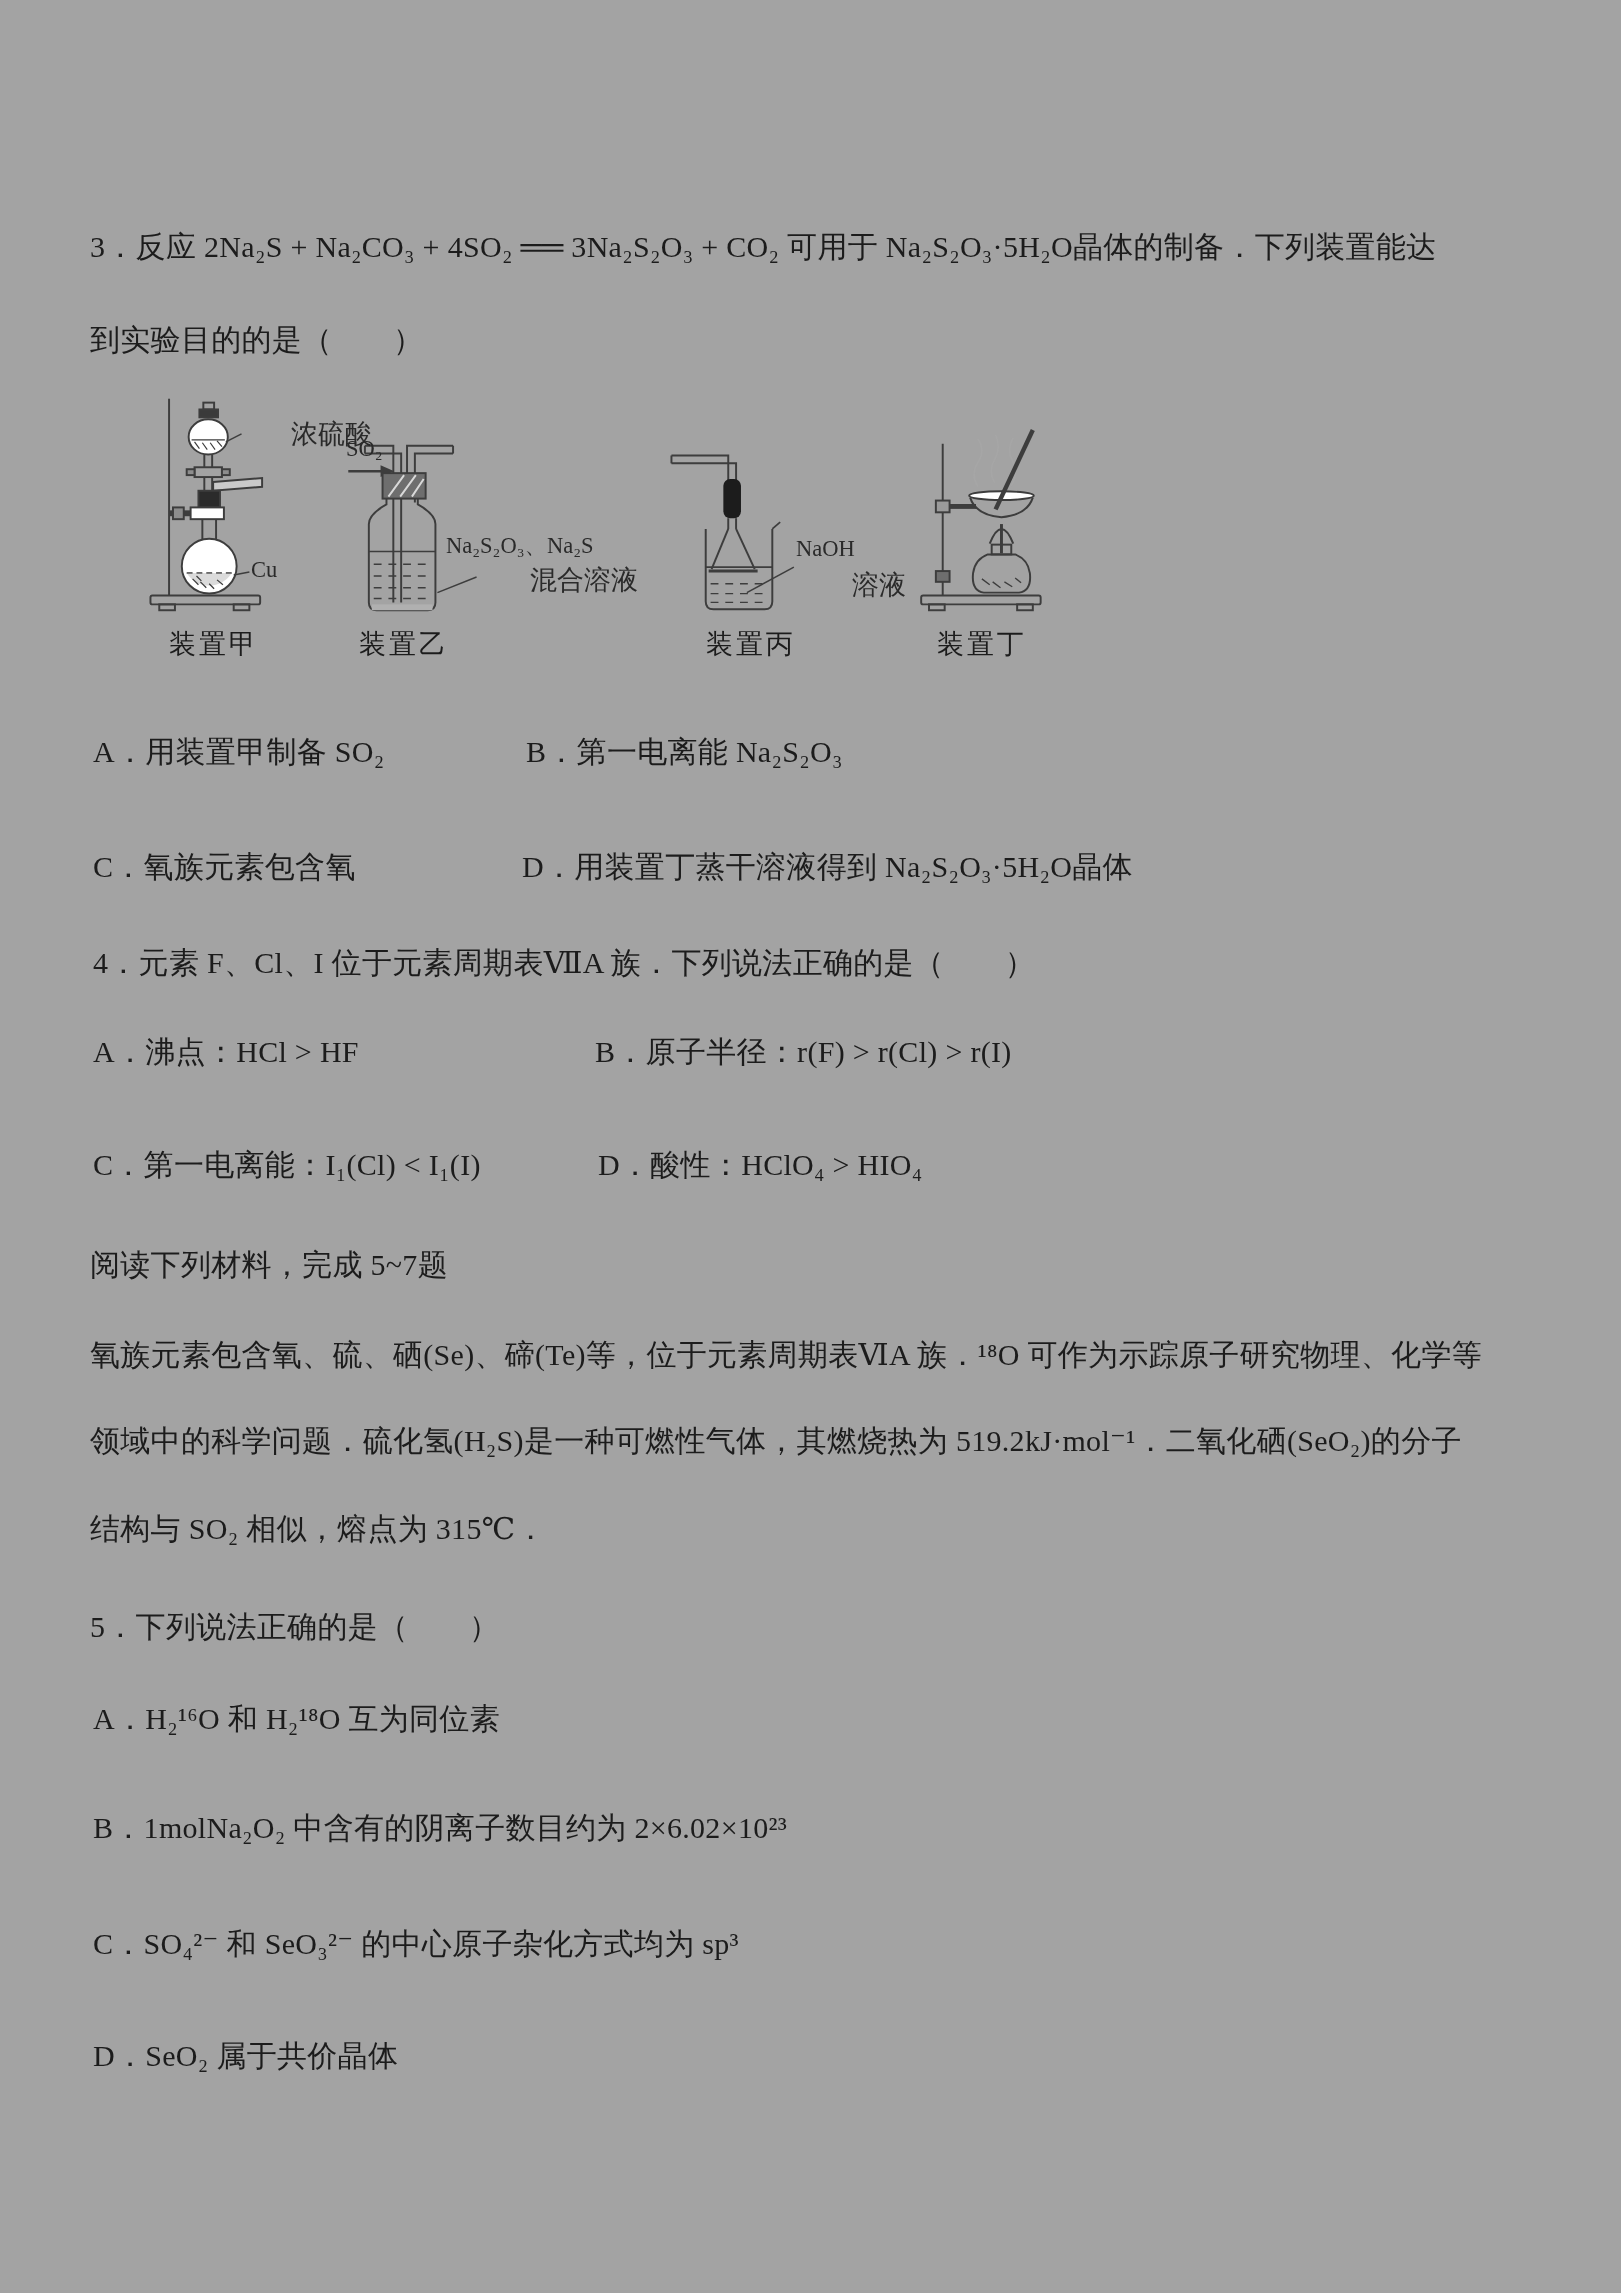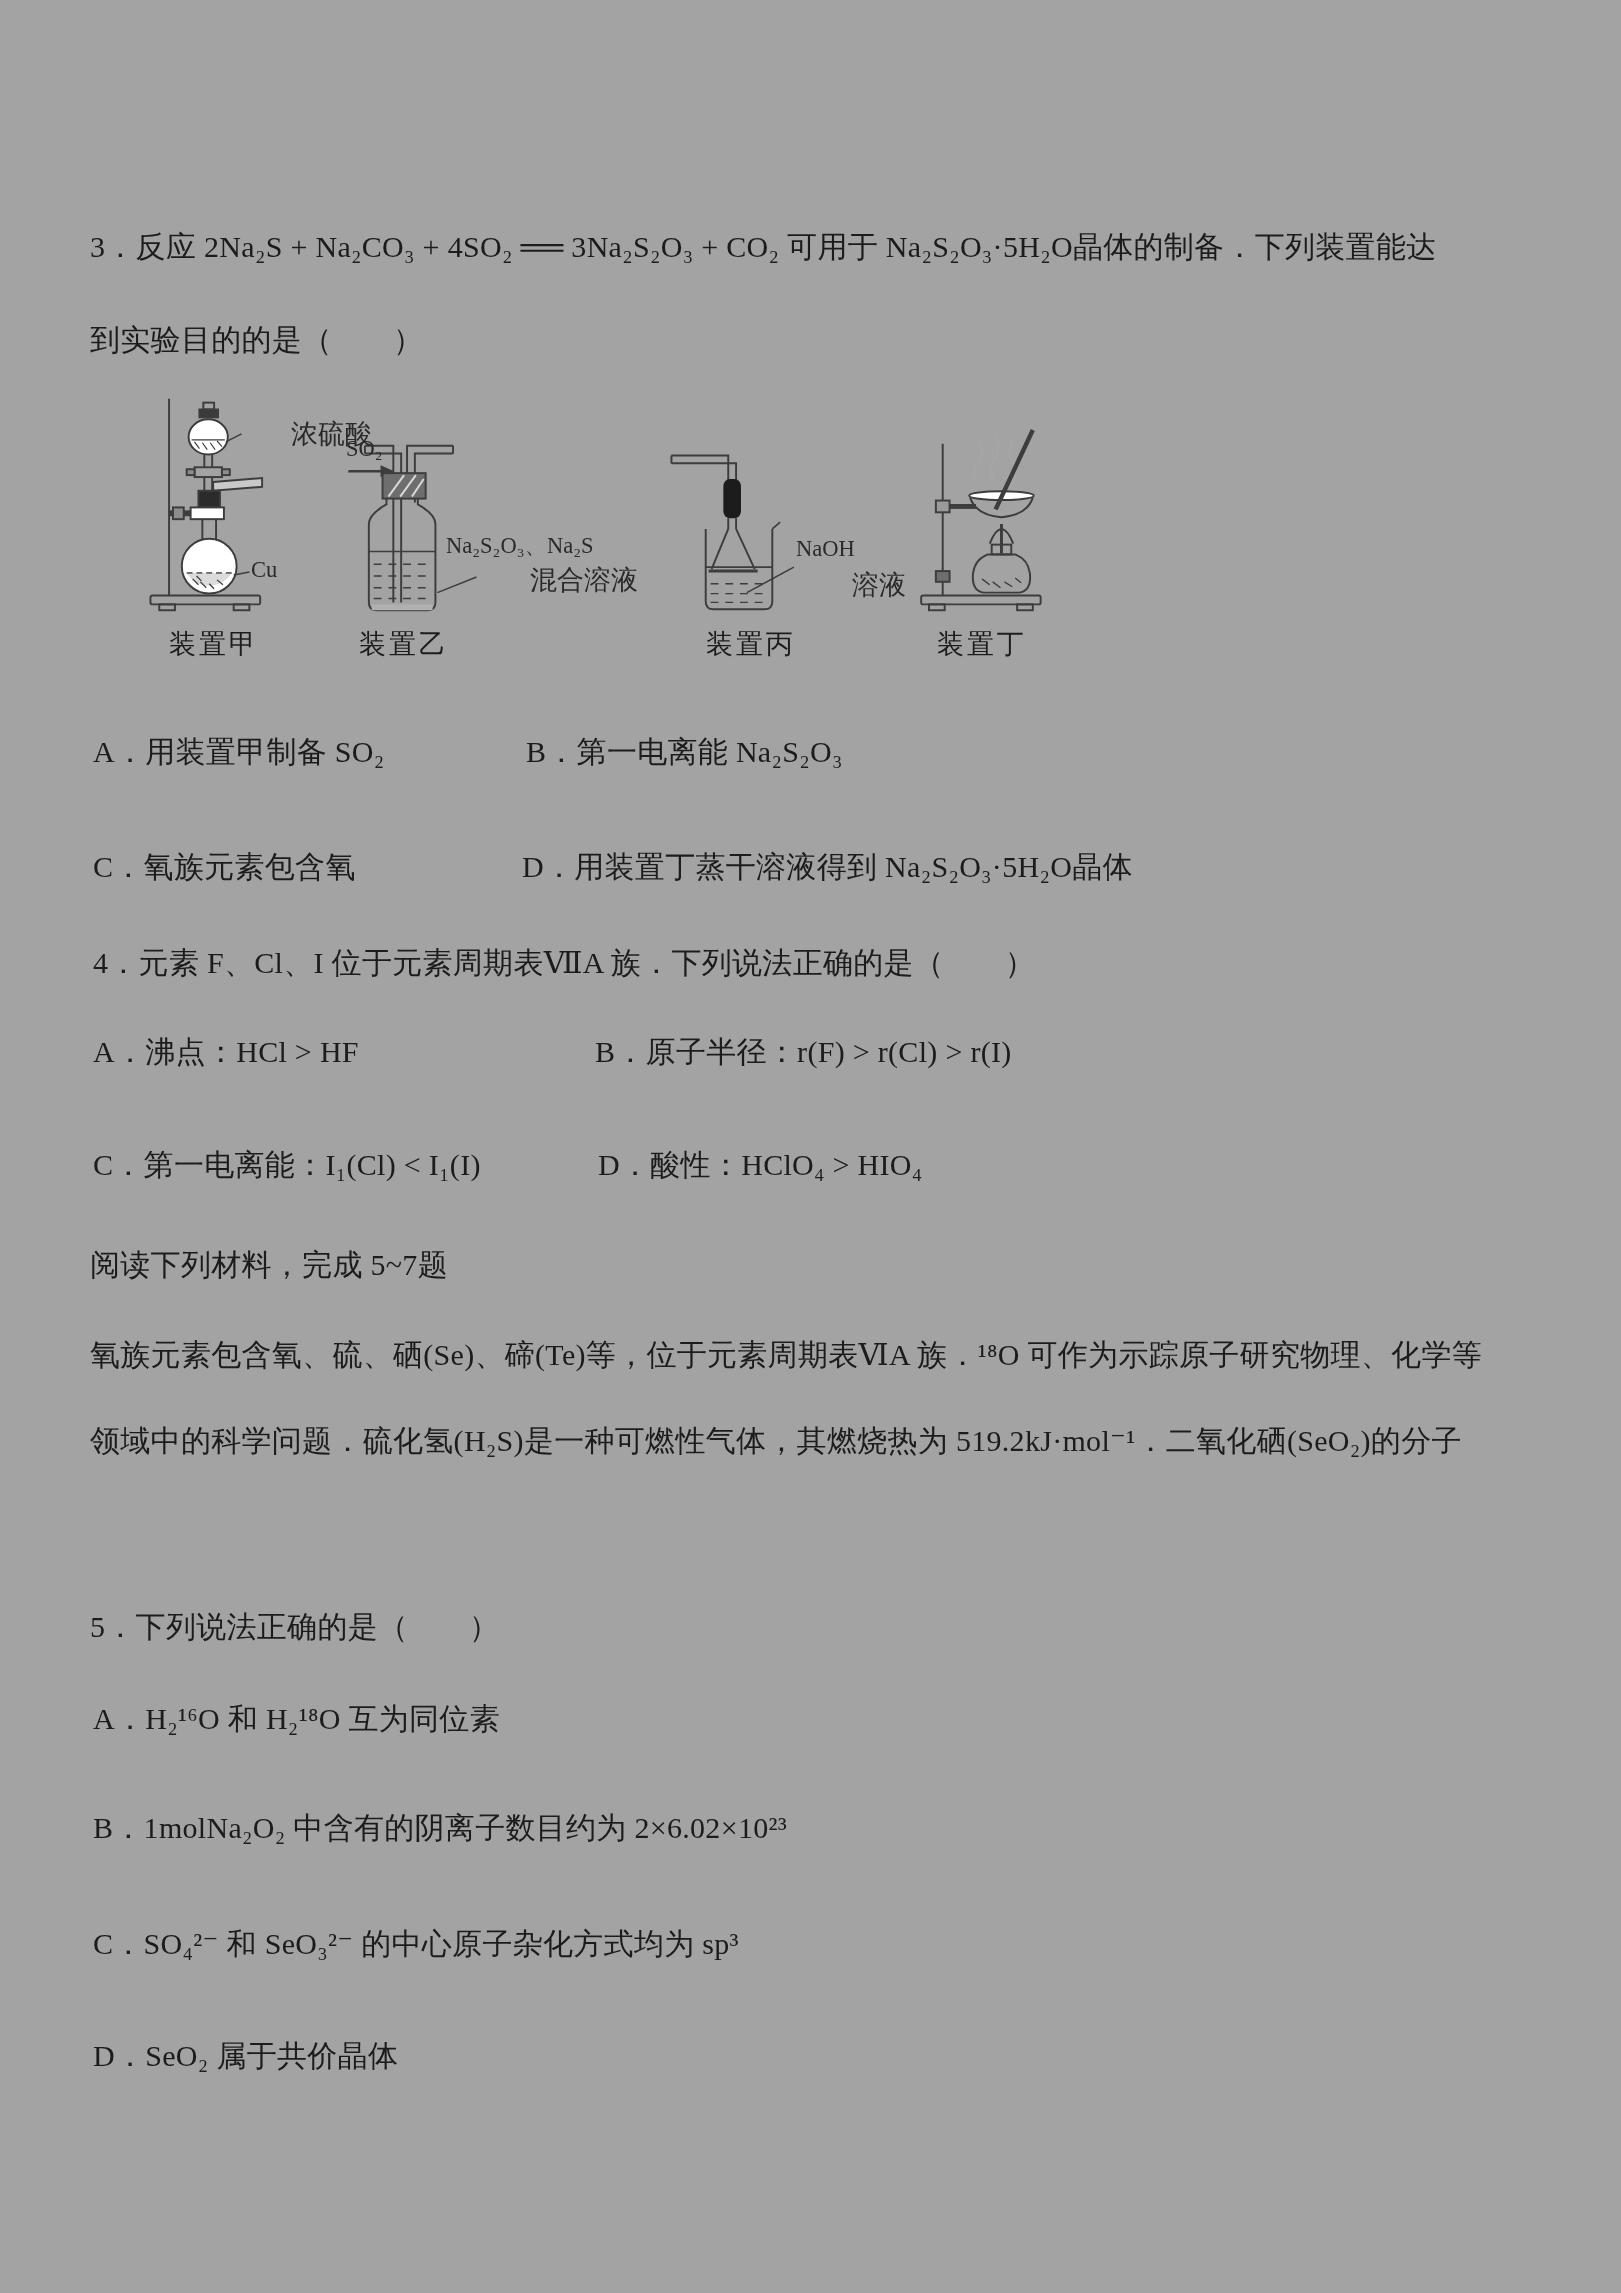--- a/index.html
+++ b/index.html
@@ -159,20 +159,21 @@
 
   <div class="line" style="left:93px;top:943px">4．元素 F、Cl、I 位于元素周期表ⅦA 族．下列说法正确的是（　　）</div>
   <div class="line" style="left:93px;top:1032px">A．沸点：HCl &gt; HF</div>
   <div class="line" style="left:595px;top:1032px">B．原子半径：r(F) &gt; r(Cl) &gt; r(I)</div>
   <div class="line" style="left:93px;top:1145px">C．第一电离能：I₁(Cl) &lt; I₁(I)</div>
   <div class="line" style="left:598px;top:1145px">D．酸性：HClO₄ &gt; HIO₄</div>
 
   <div class="line" style="left:90px;top:1245px">阅读下列材料，完成 5~7题</div>
   <div class="line" style="left:90px;top:1335px">氧族元素包含氧、硫、硒(Se)、碲(Te)等，位于元素周期表ⅥA 族．¹⁸O 可作为示踪原子研究物理、化学等</div>
   <div class="line" style="left:90px;top:1421px">领域中的科学问题．硫化氢(H₂S)是一种可燃性气体，其燃烧热为 519.2kJ·mol⁻¹．二氧化硒(SeO₂)的分子</div>
+  <div class="line" style="left:90px;top:1509px">结构与 SO₂ 相似，熔点为 315℃．</div>
 
   <div class="line" style="left:90px;top:1607px">5．下列说法正确的是（　　）</div>
   <div class="line" style="left:93px;top:1699px">A．H₂¹⁶O 和 H₂¹⁸O 互为同位素</div>
   <div class="line" style="left:93px;top:1808px">B．1molNa₂O₂ 中含有的阴离子数目约为 2×6.02×10²³</div>
   <div class="line" style="left:93px;top:1924px">C．SO₄²⁻ 和 SeO₃²⁻ 的中心原子杂化方式均为 sp³</div>
   <div class="line" style="left:93px;top:2036px">D．SeO₂ 属于共价晶体</div>
 
 </div>
 
 

